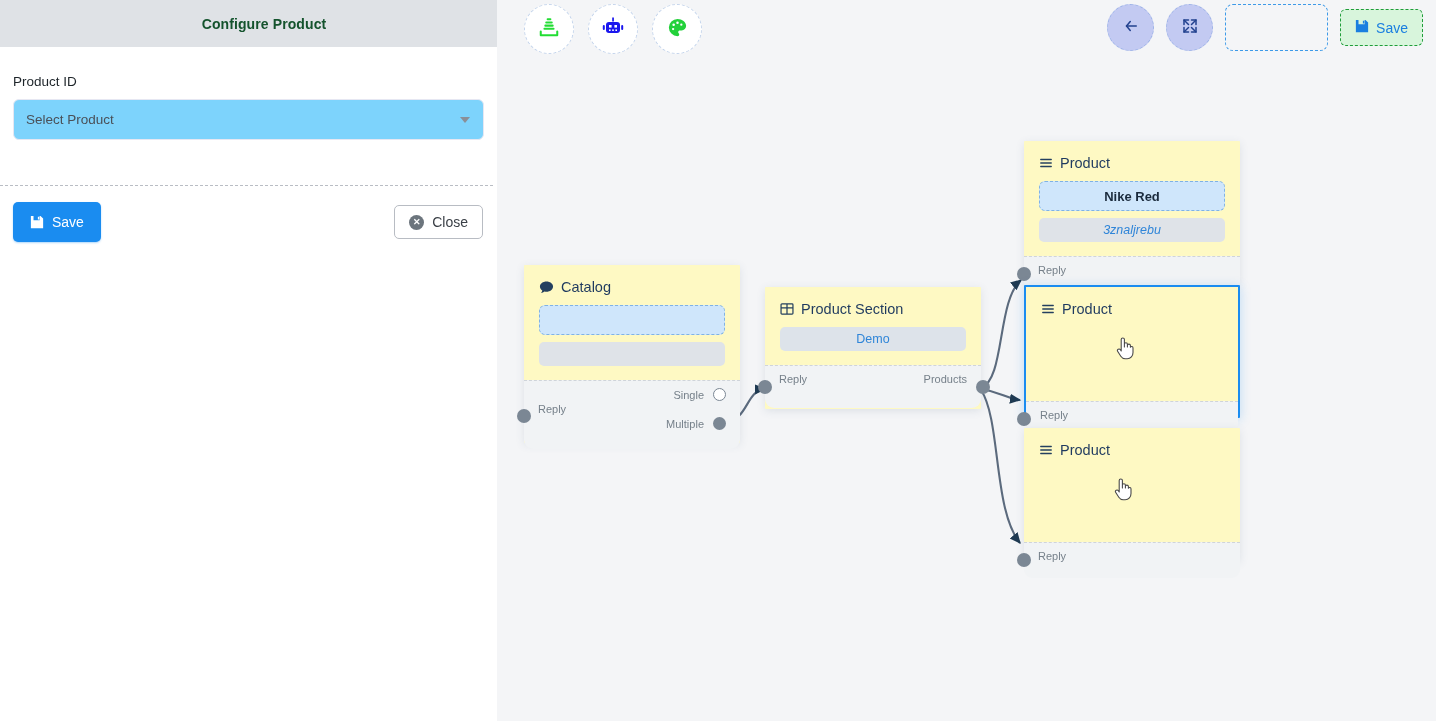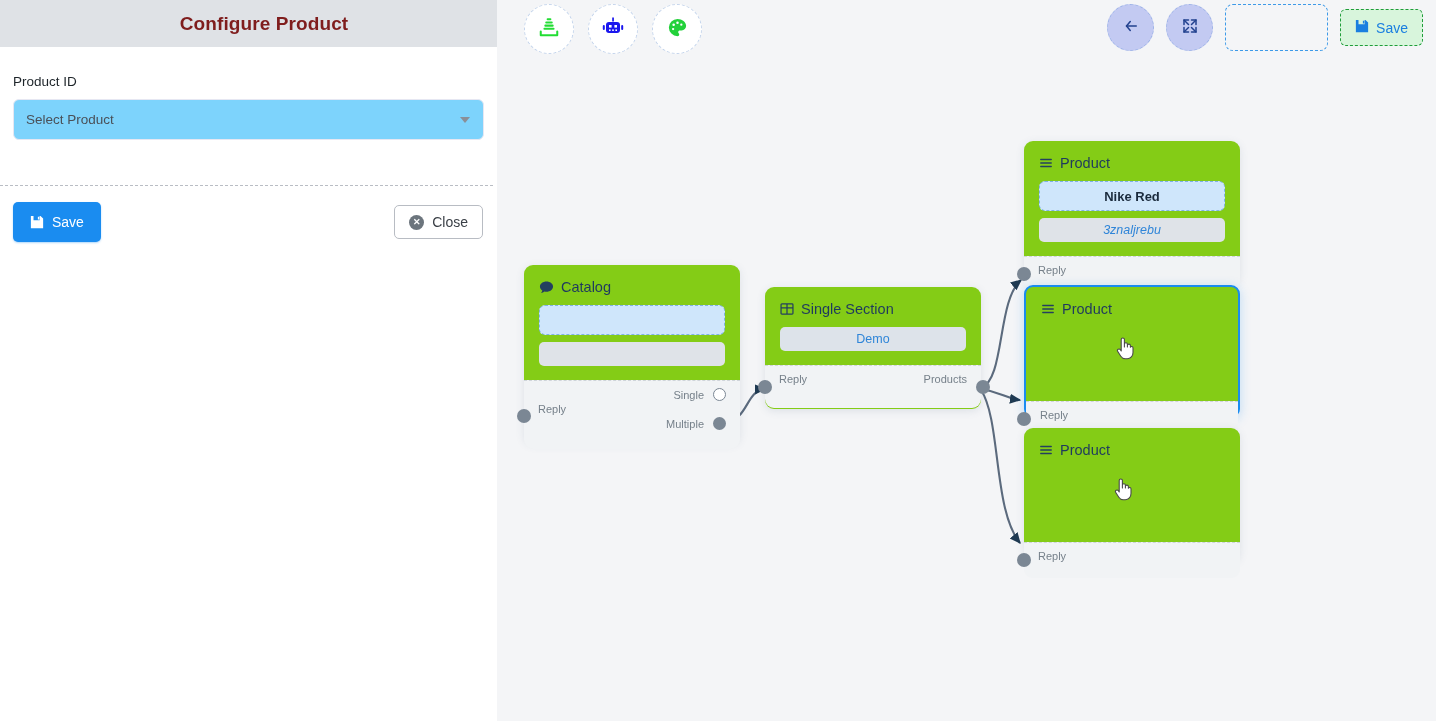--- a/index.html
+++ b/index.html
@@ -14,21 +14,21 @@
   
   .panel{
     position:absolute;left:0;top:0;width:497px;height:721px;
     background:#ffffff;box-sizing:border-box;z-index:30;
   }
   .panel-header{
     height:47px;background:#dfe2e6;display:flex;align-items:center;
     justify-content:center;
   }
   .panel-title{
-    font-size:19px;font-weight:bold;color:#7f1d1d;letter-spacing:.1px;margin-left:31px;
+    font-size:14px;font-weight:bold;color:#14532d;letter-spacing:.1px;margin-left:31px;
   }
   .panel-body{padding:27px 13px 0 13px;}
   .field-label{font-size:13.5px;color:#1d2429;margin-bottom:10px;}
   .select-box{
     position:relative;height:41px;border:1px solid #e6e7f2;border-radius:6px;
     background:#7dd3fc;display:flex;align-items:center;padding:0 12px;
     box-sizing:border-box;
   }
   .select-value{font-size:13.5px;color:#4a5058;}
   .caret{
@@ -93,21 +93,21 @@
     background:transparent;box-sizing:border-box;
   }
   .btn-save-green{
     height:37px;padding:0 14px;border:1px dashed #1f9d3a;border-radius:6px;
     background:#d8f5dc;color:#1a7fe0;display:flex;align-items:center;gap:7px;
     font-size:14px;box-sizing:border-box;cursor:pointer;
   }
 
   
   .node{
-    position:absolute;background:#84cc16;border-radius:9px;
+    position:absolute;background:#fef9c3;border-radius:1px;
     box-shadow:0 2px 9px rgba(70,90,120,.13);box-sizing:border-box;
   }
   .node.selected{border:2px solid #1a8cf0;box-shadow:0 2px 11px rgba(26,140,240,.25);}
   .node-head{
     display:flex;align-items:center;gap:7px;padding:14px 15px 10px 15px;
     font-size:14.5px;color:#1f3a5f;font-weight:normal;
   }
   .node-head .hico{display:inline-flex;align-items:center;color:#24405f;}
   .node-body{padding:0 15px 14px 15px;}
   .ph-dashed{
@@ -303,21 +303,21 @@
     </div>
 
     <div class="node" style="left:268px;top:287px;width:216px;height:122px;">
       <div class="node-head">
         <span class="hico">
           <svg width="14" height="14" viewBox="0 0 16 16" fill="none" stroke="#24405f" stroke-width="1.4">
             <rect x="1.2" y="2.2" width="13.6" height="11.6" rx="1"></rect>
               <path d="M1.2 6.6h13.6M8 2.2v11.6"></path>
           </svg>
         </span>
-        <span>Single Section</span>
+        <span>Product Section</span>
       </div>
       <div class="node-body">
         <div class="ph-pill">Demo</div>
       </div>
       <div class="node-foot" style="height:42px;">
         <div class="foot-row">
           <span class="port-label">Reply</span>
           <span class="port-label">Products</span>
         </div>
         <span class="port-dot-abs" style="left:-7px;top:14px;"></span>

